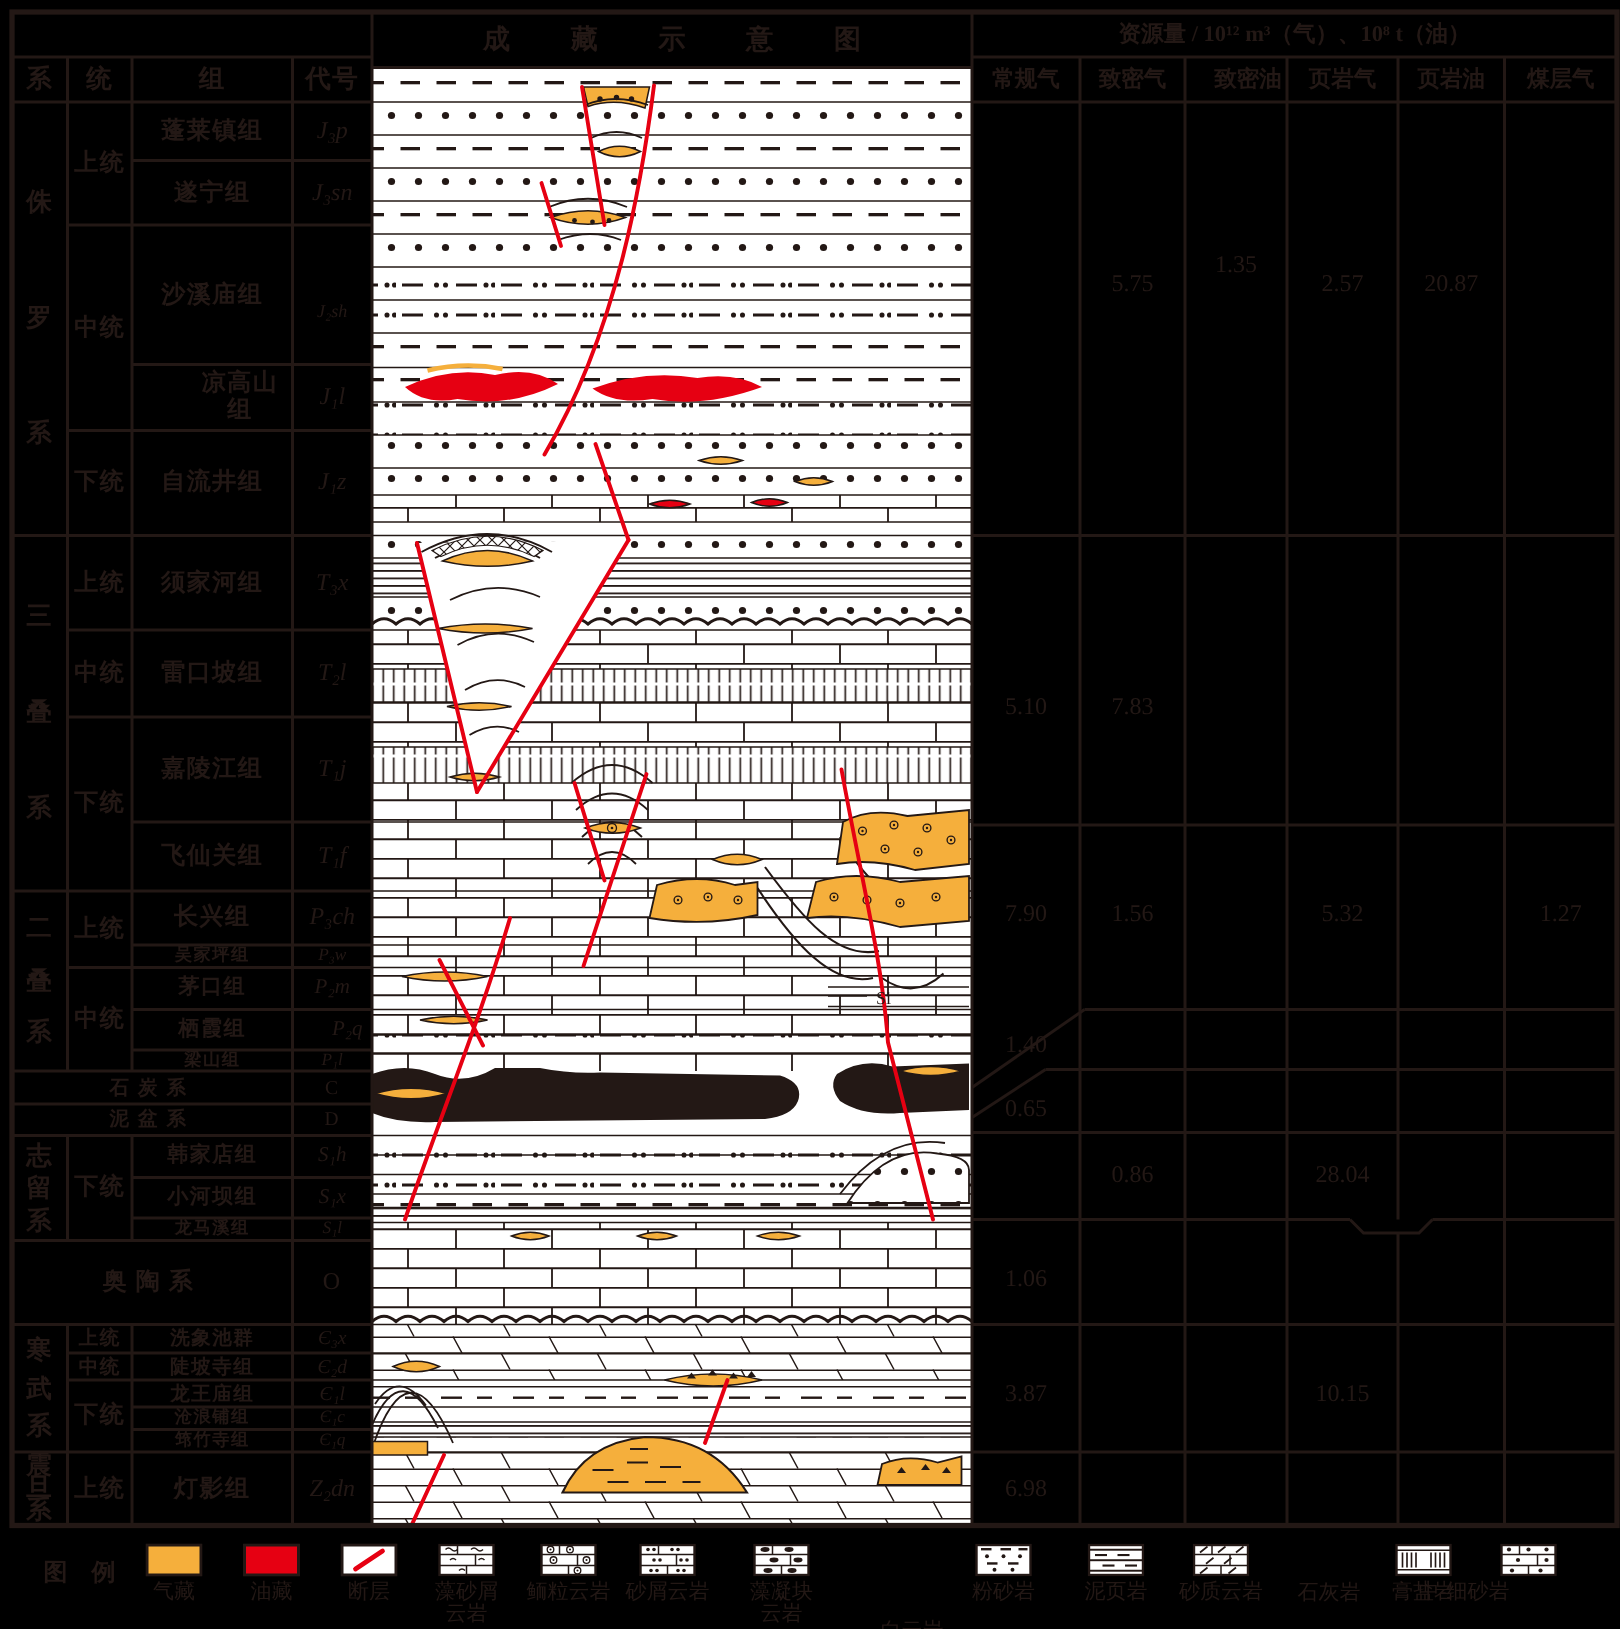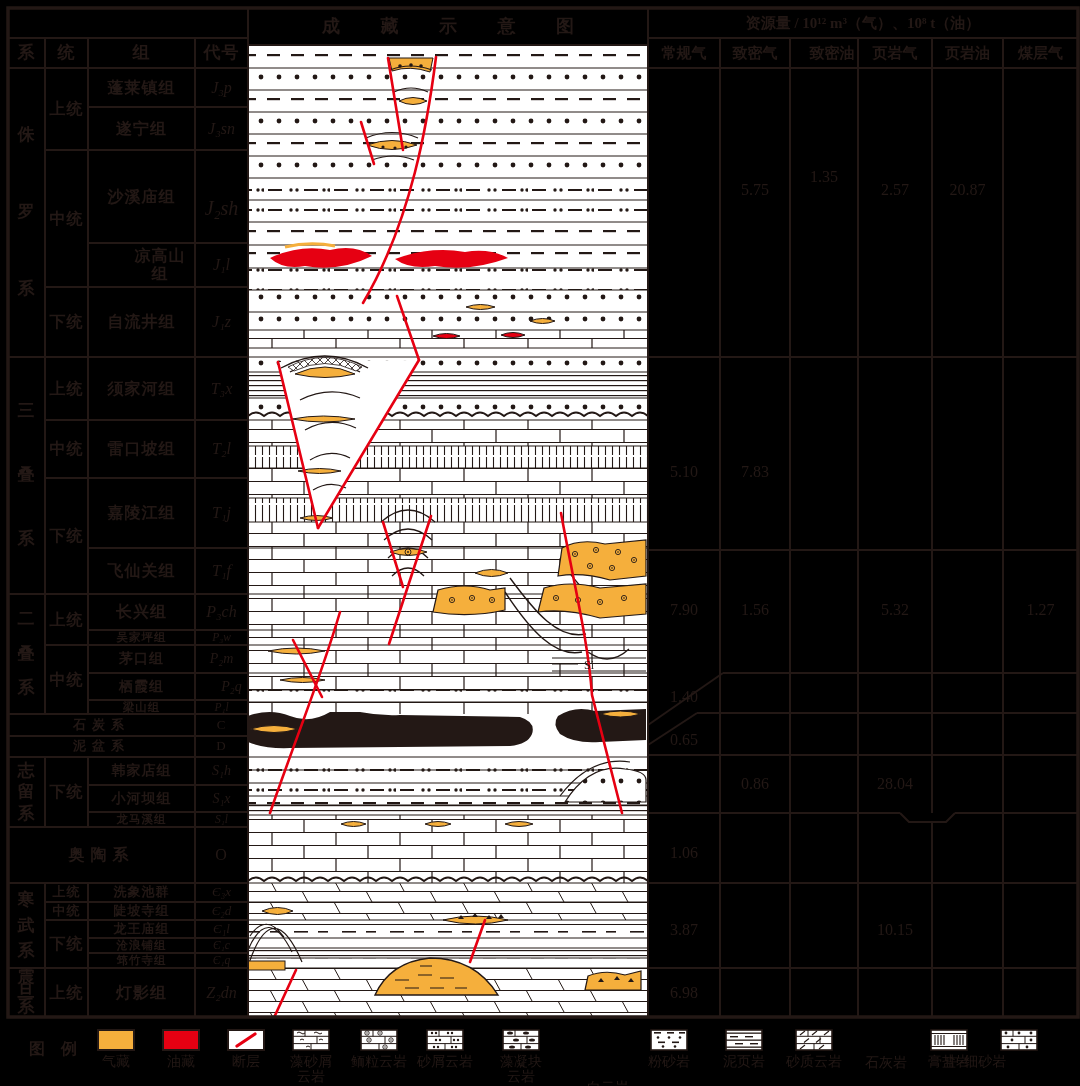--- a/index.html
+++ b/index.html
@@ -370,21 +370,21 @@
       <div class="cell " style="left: 45px; top: 757px; width: 43px; height: 70px; font-size: 16px; font-weight: 600;">下统</div>
       <div class="cell " style="left: 45px; top: 883px; width: 43px; height: 19px; font-size: 13px; font-weight: 600;">上统</div>
       <div class="cell " style="left: 45px; top: 902px; width: 43px; height: 18px; font-size: 13px; font-weight: 600;">中统</div>
       <div class="cell " style="left: 45px; top: 920px; width: 43px; height: 48px; font-size: 16px; font-weight: 600;">下统</div>
       <div class="cell " style="left: 45px; top: 968px; width: 43px; height: 49px; font-size: 16px; font-weight: 600;">上统</div>
       <div class="cell " style="left: 88px; top: 68px; width: 107px; height: 39px; font-size: 16px; font-weight: 600;">蓬莱镇组</div>
       <div class="cell code" style="left: 195px; top: 68px; width: 53px; height: 39px; font-size: 16px;">J₃p</div>
       <div class="cell " style="left: 88px; top: 107px; width: 107px; height: 43px; font-size: 16px; font-weight: 600;">遂宁组</div>
       <div class="cell code" style="left: 195px; top: 107px; width: 53px; height: 43px; font-size: 16px;">J₃sn</div>
       <div class="cell " style="left: 88px; top: 150px; width: 107px; height: 93px; font-size: 16px; font-weight: 600;">沙溪庙组</div>
-      <div class="cell code" style="left: 195px; top: 150px; width: 53px; height: 116px; font-size: 20px;">J₂sh</div>
+      <div class="cell code" style="left: 195px; top: 150px; width: 53px; height: 116px; font-size: 12px;">J₂sh</div>
       <div class="cell " style="left: 88px; top: 243px; width: 104px; height: 44px; font-size: 16px; font-weight: 600; padding-left: 40px;">凉高山组</div>
       <div class="cell code" style="left: 195px; top: 243px; width: 53px; height: 44px; font-size: 16px;">J₁l</div>
       <div class="cell " style="left: 88px; top: 287px; width: 107px; height: 70px; font-size: 16px; font-weight: 600;">自流井组</div>
       <div class="cell code" style="left: 195px; top: 287px; width: 53px; height: 70px; font-size: 16px;">J₁z</div>
       <div class="cell " style="left: 88px; top: 357px; width: 107px; height: 63px; font-size: 16px; font-weight: 600;">须家河组</div>
       <div class="cell code" style="left: 195px; top: 357px; width: 53px; height: 63px; font-size: 16px;">T₃x</div>
       <div class="cell " style="left: 88px; top: 420px; width: 107px; height: 58px; font-size: 16px; font-weight: 600;">雷口坡组</div>
       <div class="cell code" style="left: 195px; top: 420px; width: 53px; height: 58px; font-size: 16px;">T₂l</div>
       <div class="cell " style="left: 88px; top: 478px; width: 107px; height: 70px; font-size: 16px; font-weight: 600;">嘉陵江组</div>
       <div class="cell code" style="left: 195px; top: 478px; width: 53px; height: 70px; font-size: 16px;">T₁j</div>

